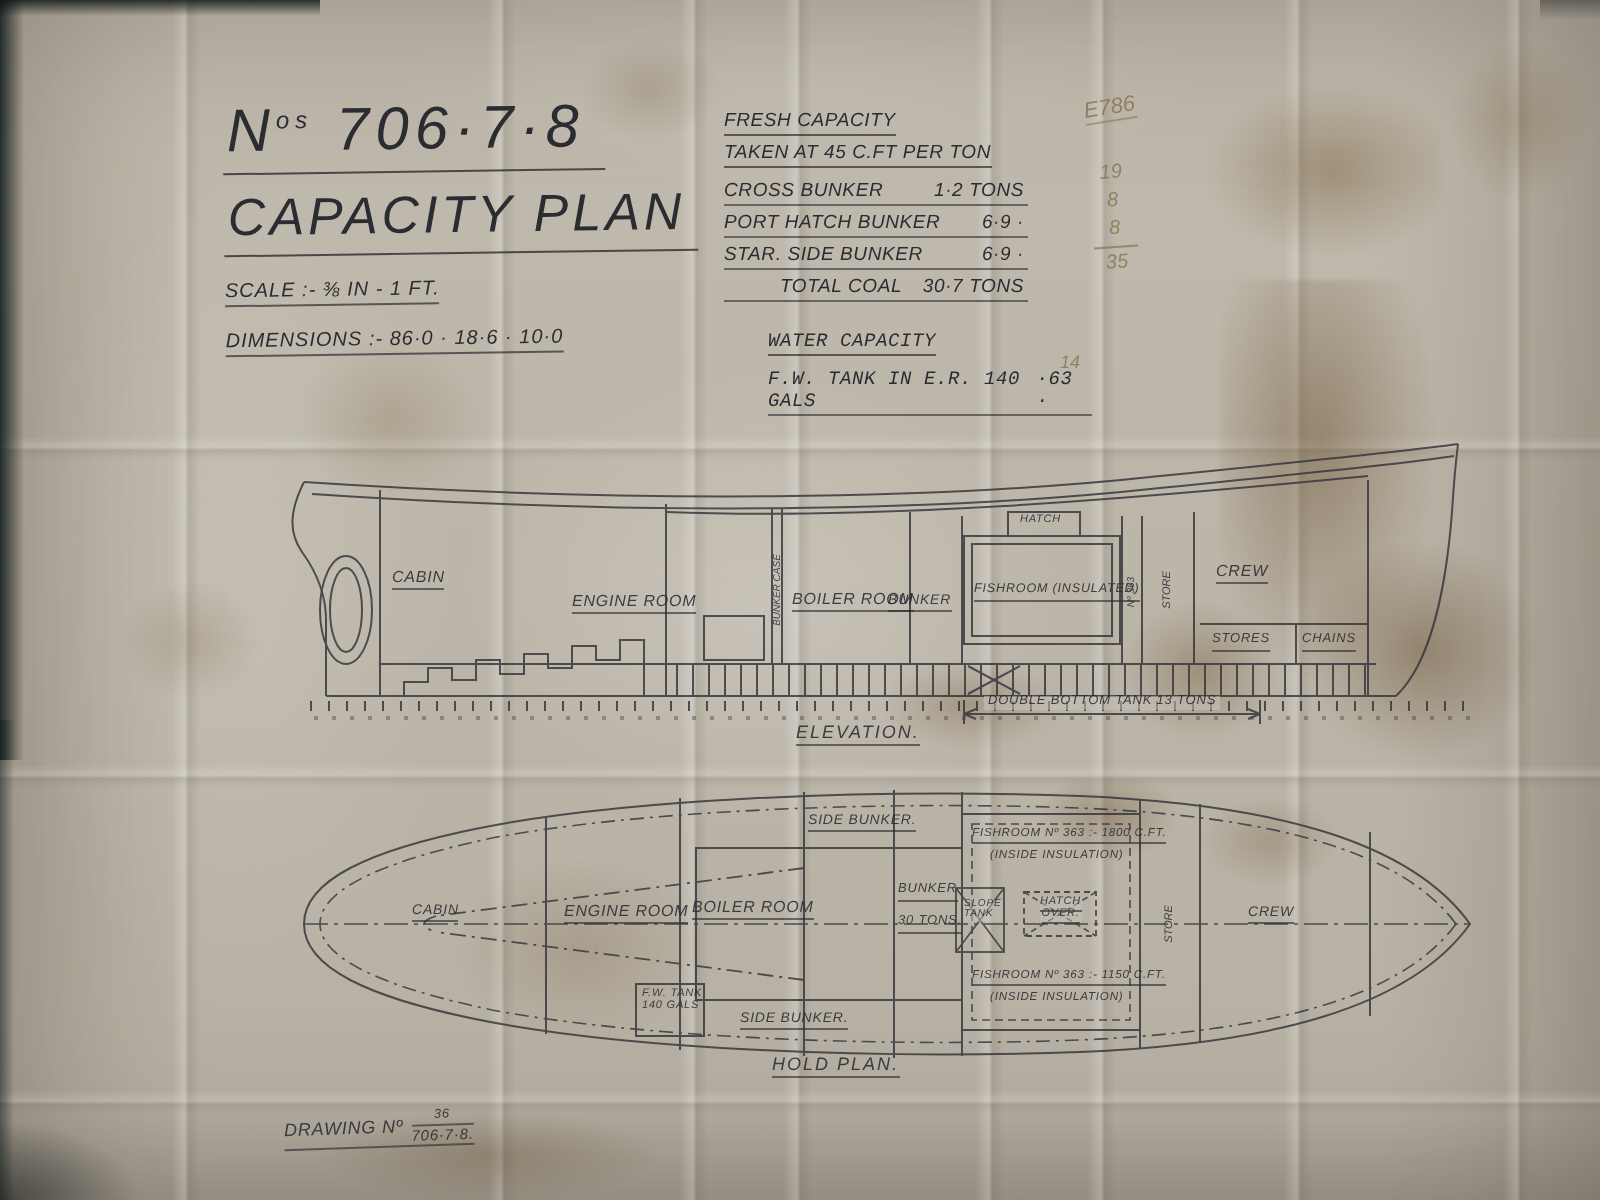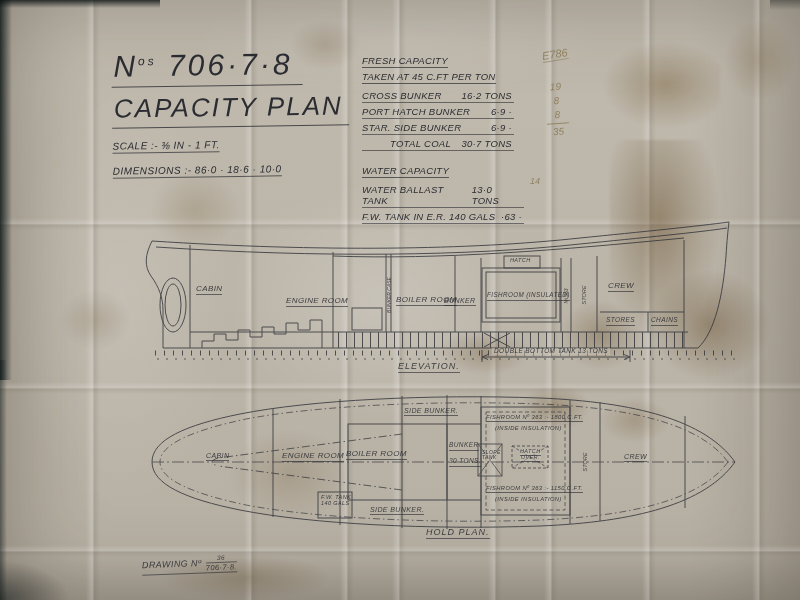--- a/index.html
+++ b/index.html
@@ -150,42 +150,38 @@
   <div class="title-main">CAPACITY PLAN</div><br>
   <div class="tb-sub">SCALE :- ⅜ IN - 1 FT.</div><br>
   <div class="tb-sub">DIMENSIONS :- 86·0 · 18·6 · 10·0</div>
 </div>
 
 <div class="cap-table" style="left:362px;top:55px;width:152px;">
   <span class="hd">FRESH CAPACITY</span><br>
   <span class="hd">TAKEN AT 45 C.FT PER TON</span>
   <div class="row">
       <span>CROSS BUNKER</span>
-      <span>16·2 TONS</span>
+      <span>1·2 TONS</span>
     </div>
   <div class="row">
       <span>PORT HATCH BUNKER</span>
       <span>6·9 ·</span>
     </div>
   <div class="row">
       <span>STAR. SIDE BUNKER</span>
       <span>6·9 ·</span>
     </div>
   <div class="row indent">
       <span>TOTAL COAL</span>
       <span>30·7 TONS</span>
     </div>
 </div>
 
-<div class="cap-table" style="left:362px;top:165px;width:162px;">
+<div class="cap-table" style="left:384px;top:165px;width:162px;font-family:Liberation Mono, monospace;">
   <span class="hd">WATER CAPACITY</span>
-  <div class="row">
-      <span>WATER BALLAST TANK</span>
-      <span>13·0 TONS</span>
-    </div>
   <div class="row">
       <span>F.W. TANK IN E.R.  140 GALS</span>
       <span>·63 ·</span>
     </div>
 </div>
 
 <div class="pencil" style="left:542px;top:48px;font-size:11px;transform:rotate(-9deg);border-bottom:1px solid rgba(133,116,79,.7);">E786</div>
 <div class="pencil pencil-col" style="left:546px;top:80px;width:22px;">
   <div>19</div>
   <div>8</div>
@@ -218,17 +214,17 @@
 <div class="lbl f6 u" style="left:449px;top:442px;">BUNKER</div>
 <div class="lbl f6 u" style="left:449px;top:458px;">30 TONS.</div>
 <div class="lbl" style="left:482px;top:450px;font-size:5px;background:rgba(201,195,183,.55);"><span>SLOPE</span><br><span>TANK</span></div>
 <div class="lbl" style="left:520px;top:449px;font-size:5.5px;text-align:center;background:rgba(201,195,183,.55);"><span class="u">HATCH</span><br><span class="u">OVER.</span></div>
 <div class="lbl u" style="left:486px;top:414px;font-size:5.8px;">FISHROOM Nº 363 :- 1800 C.FT.</div>
 <div class="lbl" style="left:495px;top:425px;font-size:5.8px;">(INSIDE INSULATION)</div>
 <div class="lbl u" style="left:486px;top:485px;font-size:5.8px;">FISHROOM Nº 363 :- 1150 C.FT.</div>
 <div class="lbl" style="left:495px;top:496px;font-size:5.8px;">(INSIDE INSULATION)</div>
 <div class="vlbl" style="left:585px;top:462px;font-size:5.5px;">STORE</div>
 <div class="lbl f7 u" style="left:624px;top:453px;">CREW</div>
-<div class="lbl f9 u" style="left:386px;top:528px;letter-spacing:1px;margin-left:40px;">HOLD PLAN.</div>
+<div class="lbl f9 u" style="left:386px;top:528px;letter-spacing:1px;">HOLD PLAN.</div>
 
 <div class="lbl f9 u" style="left:142px;top:556px;transform:rotate(-2deg);">
   <span>DRAWING Nº</span><span class="frac"><span class="ft">36</span><span class="fb">706·7·8.</span></span>
 </div>
 
 </body></html>

